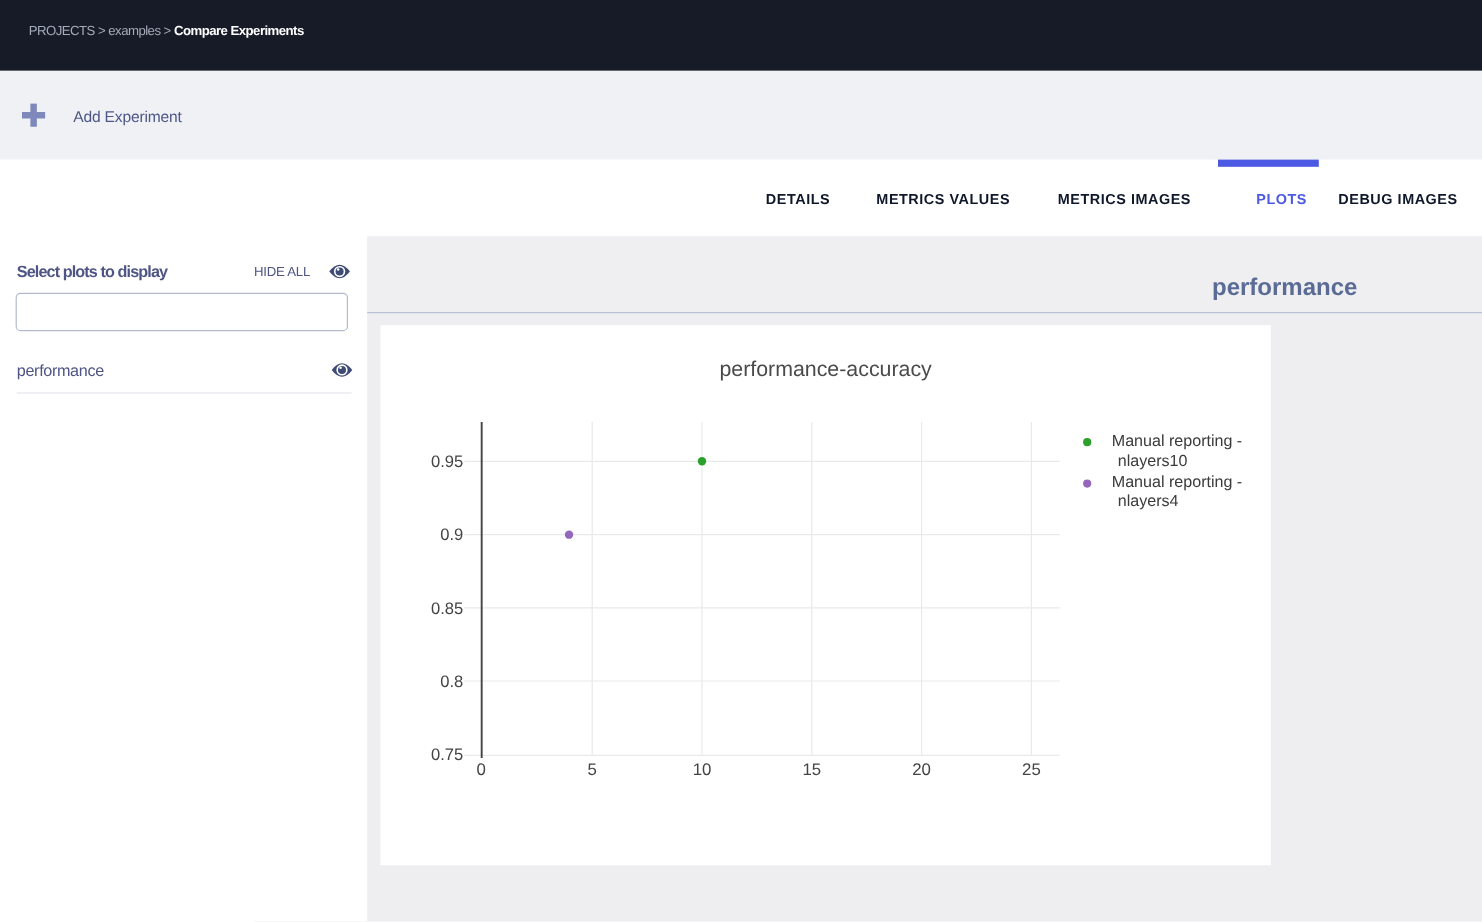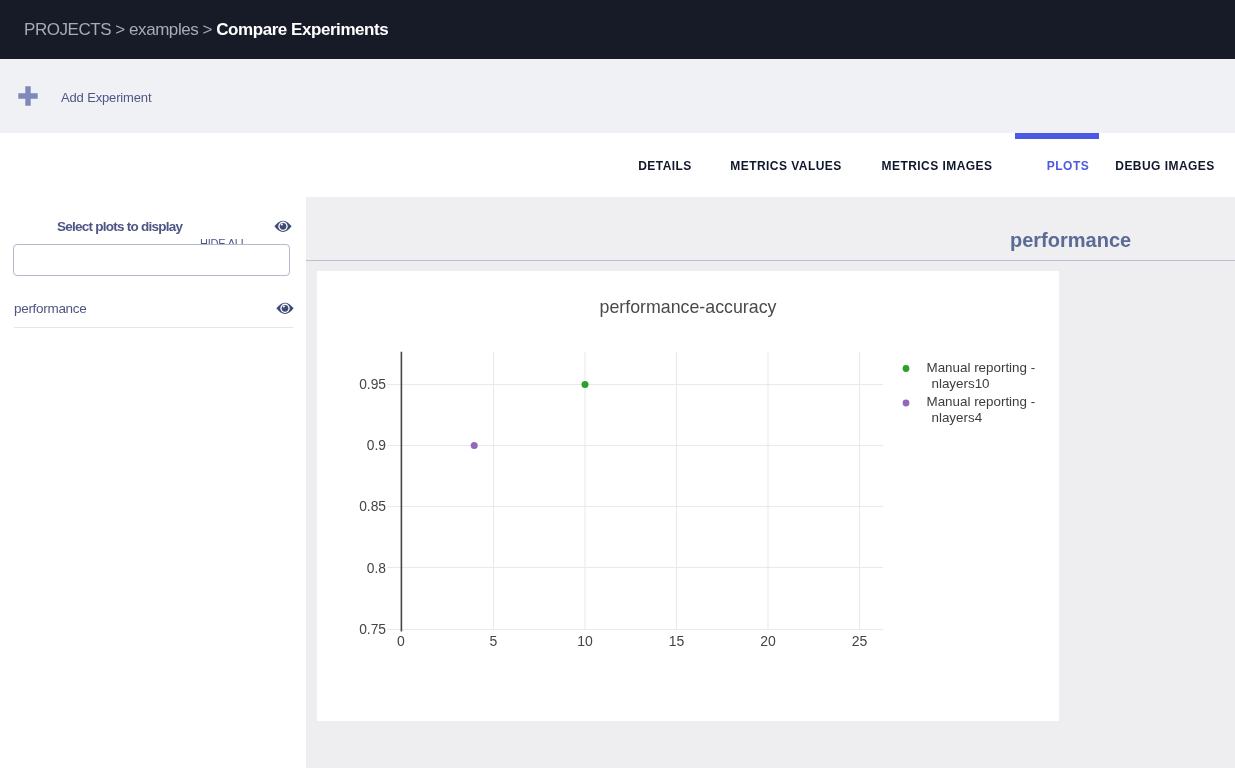--- a/index.html
+++ b/index.html
@@ -1,37 +1,37 @@
 <!DOCTYPE html>
 <html><head>
 <meta charset="utf-8">
 <style>
   html,body{margin:0;padding:0;}
   body{width:1235px;height:768px;position:relative;overflow:hidden;
        font-family:"Liberation Sans",sans-serif;background:#ffffff;}
   .abs{position:absolute;}
   
   .topbar{left:0;top:0;width:1235px;height:59px;background:#171b27;}
-  .crumb{left:24px;top:20px;font-size:17px;letter-spacing:-0.45px;color:#a5abb8;white-space:nowrap;}
+  .crumb{left:24px;top:20px;font-size:11px;letter-spacing:-0.45px;color:#a5abb8;white-space:nowrap;}
   .crumb b{color:#ffffff;font-weight:bold;}
   
   .graybar{left:0;top:59px;width:1235px;height:74px;background:#f0f1f5;}
   .addtxt{left:61px;top:89.5px;font-size:13px;letter-spacing:-0.15px;color:#4e5786;}
   
   .tabrow{left:0;top:133px;width:1235px;height:64px;background:#ffffff;}
   .indicator{left:1015px;top:133px;width:84px;height:6px;background:#4c59e2;}
   .tab{top:159px;font-size:12px;font-weight:bold;letter-spacing:0.45px;color:#0f172a;white-space:nowrap;transform:translateX(-50%);}
   .tab.active{color:#4c59e2;}
   
   .mainbg{left:306px;top:197px;width:929px;height:571px;background:#eeeef0;}
   .mainhead{left:306px;top:197px;width:929px;height:63px;background:#efeff2;border-bottom:1px solid #b8c0d5;}
   .perfhead{left:1010px;top:229px;font-size:20px;font-weight:bold;color:#5a6b96;}
   
-  .sel{left:14px;top:219px;font-size:13.5px;letter-spacing:-0.75px;font-weight:bold;color:#4e5584;margin-left:43px;}
-  .hideall{left:200px;top:221px;width:70px;text-align:left;font-size:11px;letter-spacing:-0.2px;color:#4e5584;margin-top:16px;}
+  .sel{left:14px;top:219px;font-size:13.5px;letter-spacing:-0.75px;font-weight:bold;color:#4e5584;}
+  .hideall{left:200px;top:221px;width:70px;text-align:center;font-size:11px;letter-spacing:-0.2px;color:#4e5584;}
   .eye1{left:274px;top:220px;}
   .input{left:13px;top:244px;width:277px;height:32px;border:1px solid #b5bacc;border-radius:4px;background:#fff;box-sizing:border-box;}
   .perf{left:14px;top:301px;font-size:13.5px;letter-spacing:-0.3px;color:#4e5584;}
   .eye2{left:276px;top:302px;}
   .divider{left:14px;top:327px;width:279px;height:1px;background:#e4e6ec;}
   
   .card{left:317px;top:271px;width:742px;height:450px;background:#ffffff;}
 </style>
 </head>
 <body>

